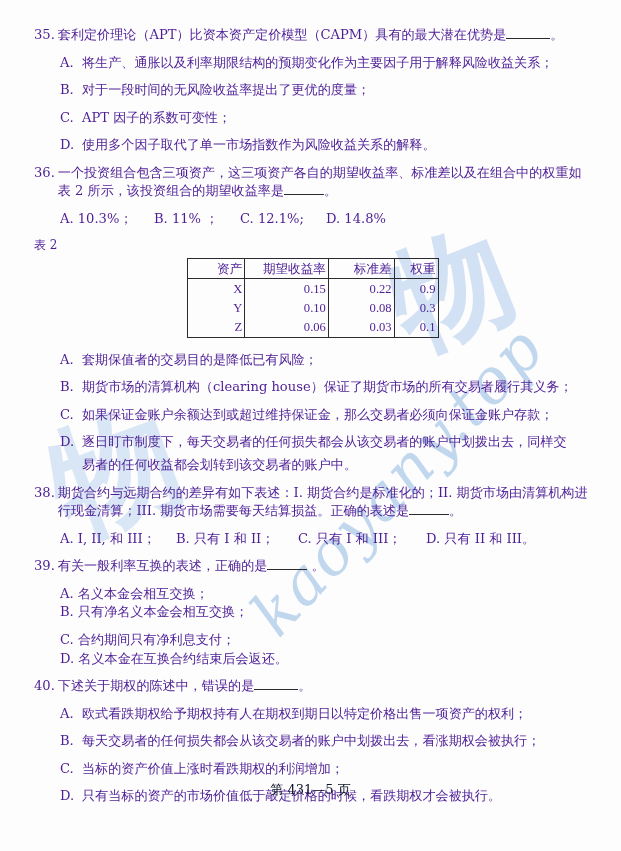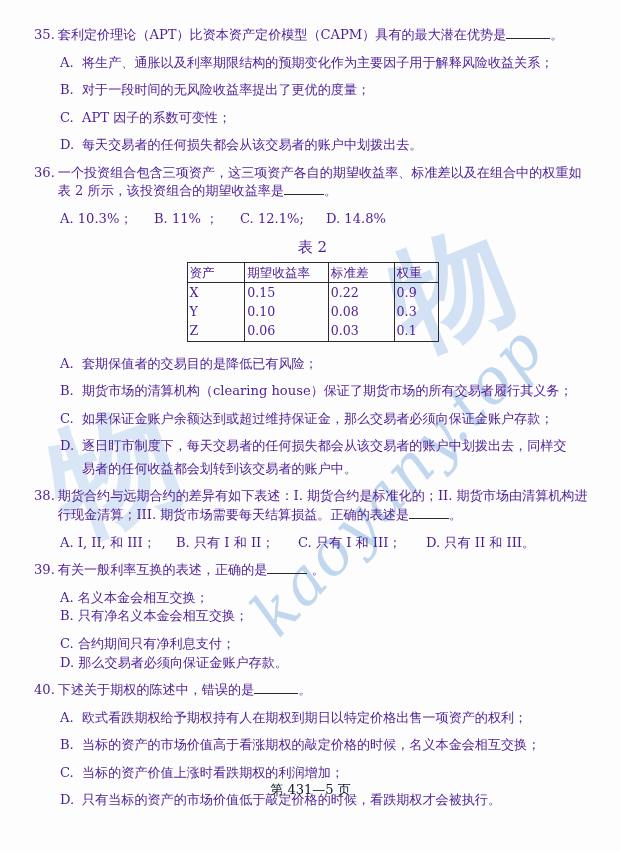--- a/index.html
+++ b/index.html
@@ -133,43 +133,43 @@
     display: flex;
     margin: 0 0 9px 26px;
     line-height: 1.42;
     white-space: nowrap;
     flex-direction: column;
   }
   .opt-two .cell:nth-child(1) { width: 226px; flex: 0 0 auto; }
   .opt-two .cell:nth-child(2) { flex: 0 0 auto; }
   
   .tbl-caption {
-    text-align: center;
     margin: 4px 0 5px 0;
-    font-size: 15px;
+    font-size: 12px;
     line-height: 1.3;
   }
   .tbl-wrap {
     display: flex;
     justify-content: center;
     margin-bottom: 13px;
   }
   table.data {
     border-collapse: collapse;
     font-size: 12.6px;
     width: 252px;
     background: transparent;
   }
   table.data th,
   table.data td {
     border: 1.15px solid #2b2b2f;
-    text-align: left;
+    text-align: right;
     padding: 1.5px 2px;
     font-weight: 400;
     line-height: 1.28;
+    font-family: Liberation Serif, serif;
   }
   table.data th { font-weight: 400; }
   table.data tbody td { border-top: none; border-bottom: none; }
   table.data tbody tr:last-child td { border-bottom: 1.15px solid #2b2b2f; }
   table.data col.c1 { width: 58px; }
   table.data col.c2 { width: 84px; }
   table.data col.c3 { width: 66px; }
   table.data col.c4 { width: 44px; }
   
   .footer {
@@ -208,21 +208,21 @@
       <div class="opt">
         <span class="opt-label">B.</span>
         <span class="opt-text">对于一段时间的无风险收益率提出了更优的度量；</span>
       </div>
       <div class="opt">
         <span class="opt-label">C.</span>
         <span class="opt-text">APT 因子的系数可变性；</span>
       </div>
       <div class="opt">
         <span class="opt-label">D.</span>
-        <span class="opt-text">每天交易者的任何损失都会从该交易者的账户中划拨出去。</span>
+        <span class="opt-text">使用多个因子取代了单一市场指数作为风险收益关系的解释。</span>
       </div>
     </div>
 
     <div class="q">
       <div class="q-stem">
         <span class="q-num">36.</span>
         <span class="q-text"><span>一个投资组合包含三项资产，这三项资产各自的期望收益率、标准差以及在组合中的权重如表 2 所示，该投资组合的期望收益率是</span><span class="blank w2"></span><span>。</span></span>
       </div>
       <div class="opt-row q36">
         <span class="cell">A. 10.3%；</span>
@@ -309,36 +309,36 @@
       <div class="q-stem">
         <span class="q-num">39.</span>
         <span class="q-text"><span>有关一般利率互换的表述，正确的是</span><span class="blank w2"></span>&nbsp;<span>。</span></span>
       </div>
       <div class="opt-two">
         <span class="cell">A. 名义本金会相互交换；</span>
         <span class="cell">B. 只有净名义本金会相互交换；</span>
       </div>
       <div class="opt-two">
         <span class="cell">C. 合约期间只有净利息支付；</span>
-        <span class="cell">D. 那么交易者必须向保证金账户存款。</span>
+        <span class="cell">D. 名义本金在互换合约结束后会返还。</span>
       </div>
     </div>
 
     <div class="q">
       <div class="q-stem">
         <span class="q-num">40.</span>
         <span class="q-text"><span>下述关于期权的陈述中，错误的是</span><span class="blank w1"></span><span>。</span></span>
       </div>
       <div class="opt">
         <span class="opt-label">A.</span>
         <span class="opt-text">欧式看跌期权给予期权持有人在期权到期日以特定价格出售一项资产的权利；</span>
       </div>
       <div class="opt">
         <span class="opt-label">B.</span>
-        <span class="opt-text">当标的资产的市场价值高于看涨期权的敲定价格的时候，名义本金会相互交换；</span>
+        <span class="opt-text">每天交易者的任何损失都会从该交易者的账户中划拨出去，看涨期权会被执行；</span>
       </div>
       <div class="opt">
         <span class="opt-label">C.</span>
         <span class="opt-text">当标的资产价值上涨时看跌期权的利润增加；</span>
       </div>
       <div class="opt">
         <span class="opt-label">D.</span>
         <span class="opt-text">只有当标的资产的市场价值低于敲定价格的时候，看跌期权才会被执行。</span>
       </div>
     </div>

